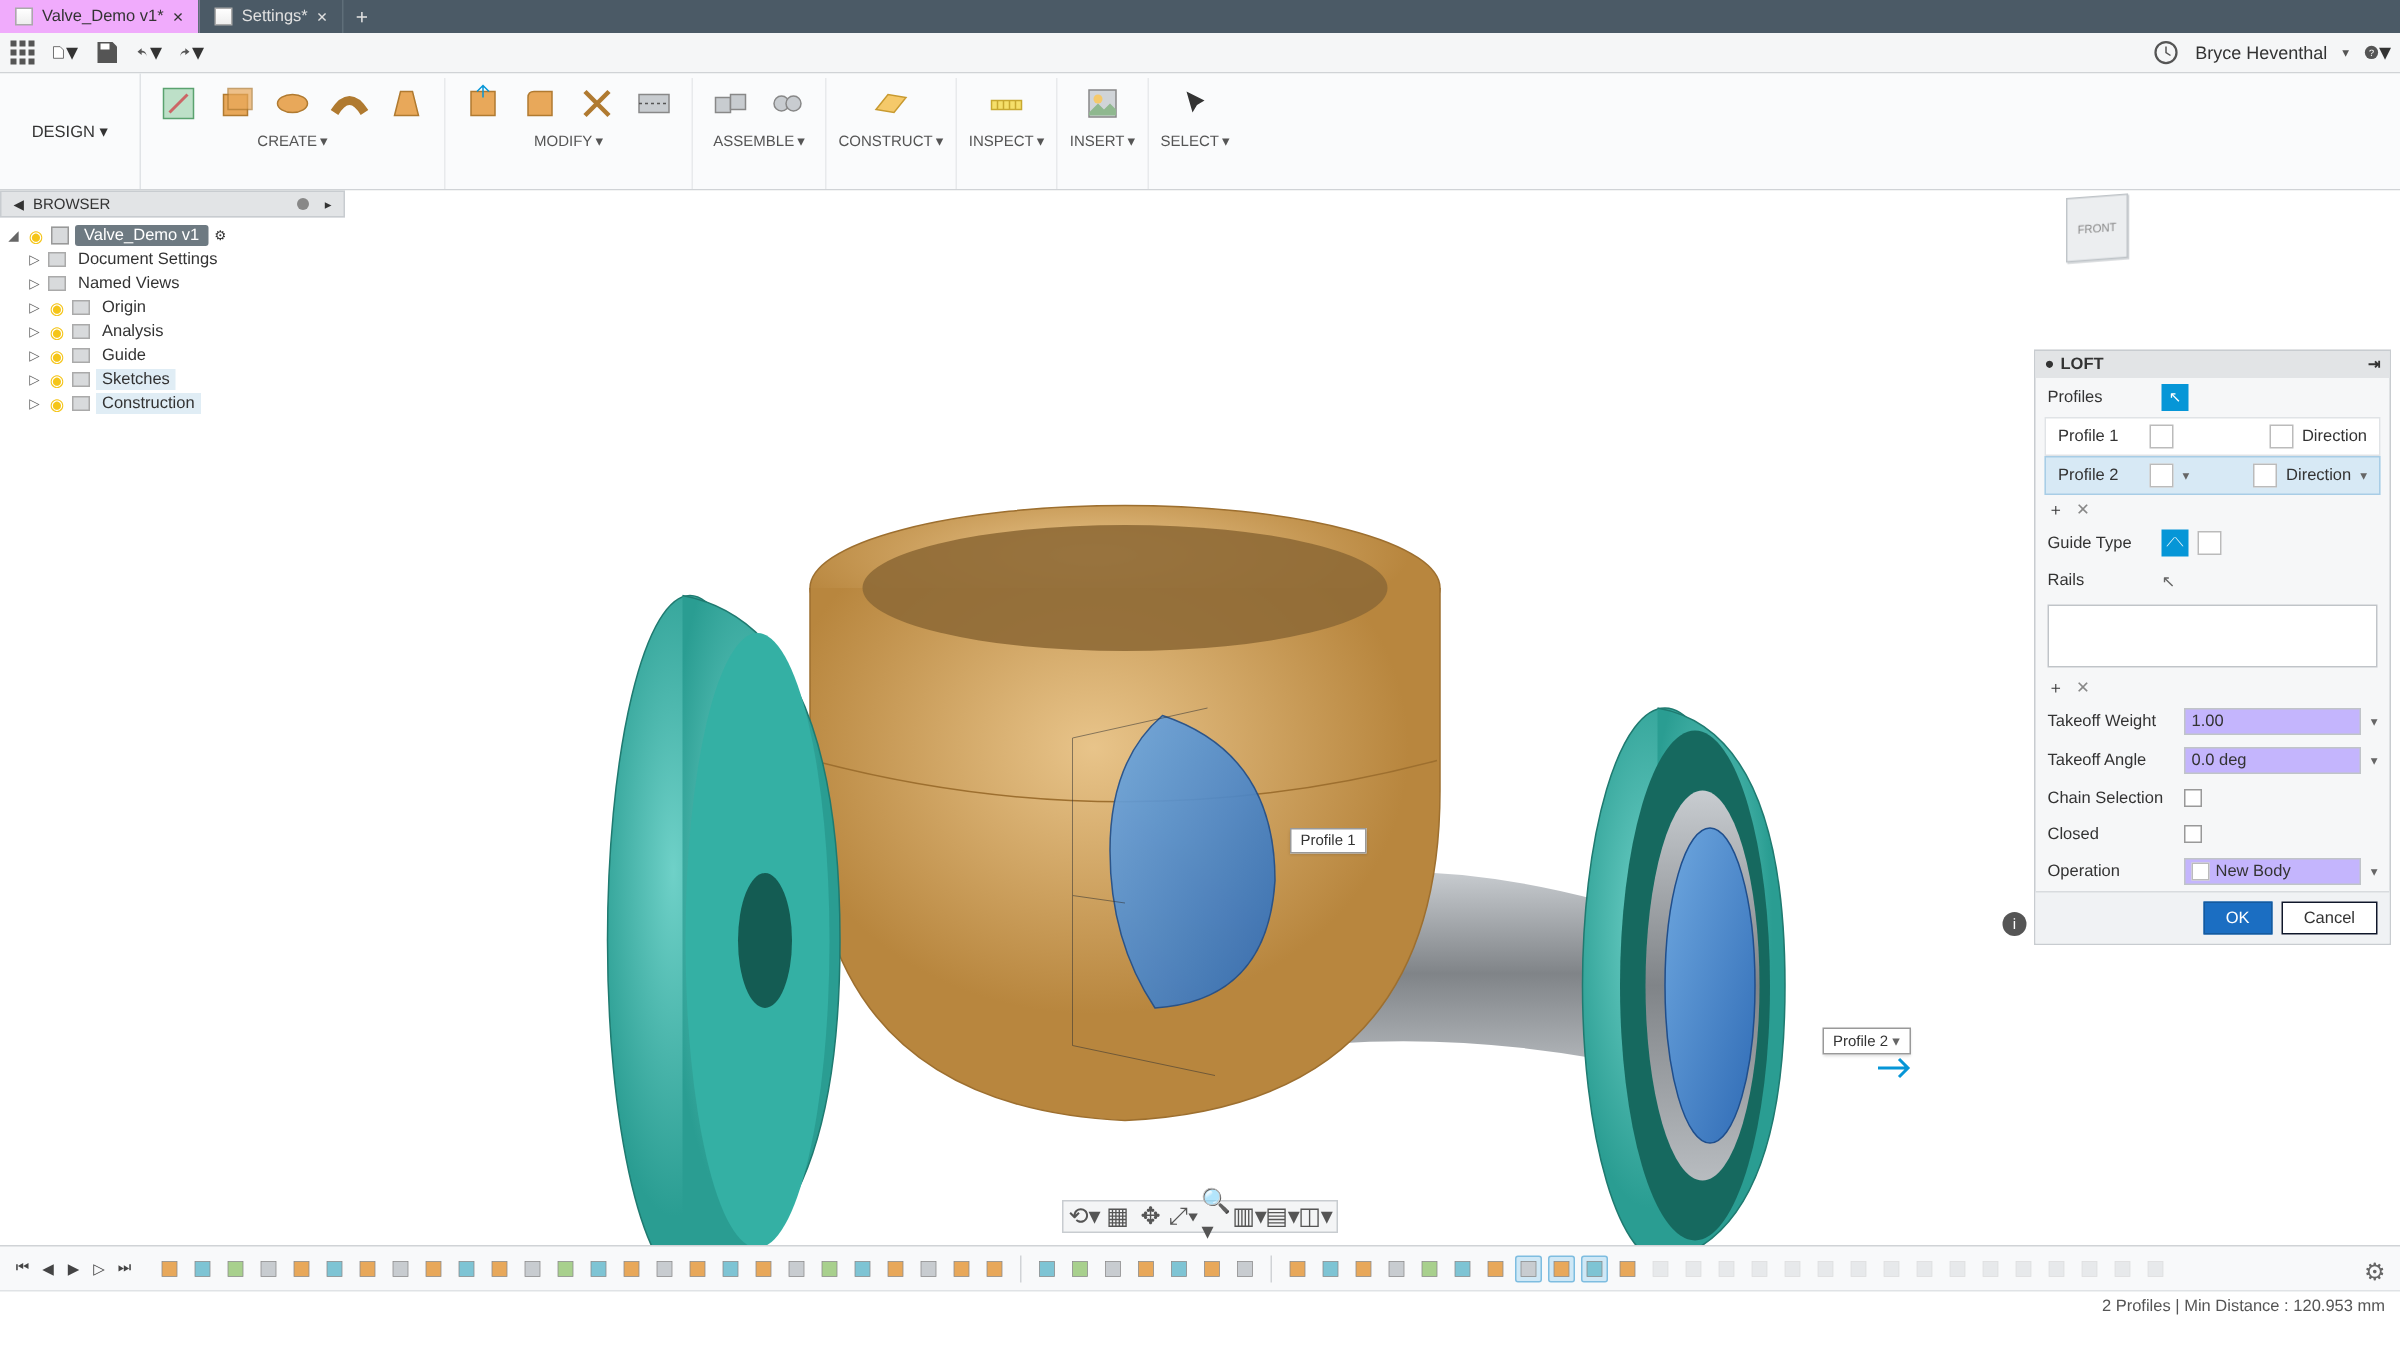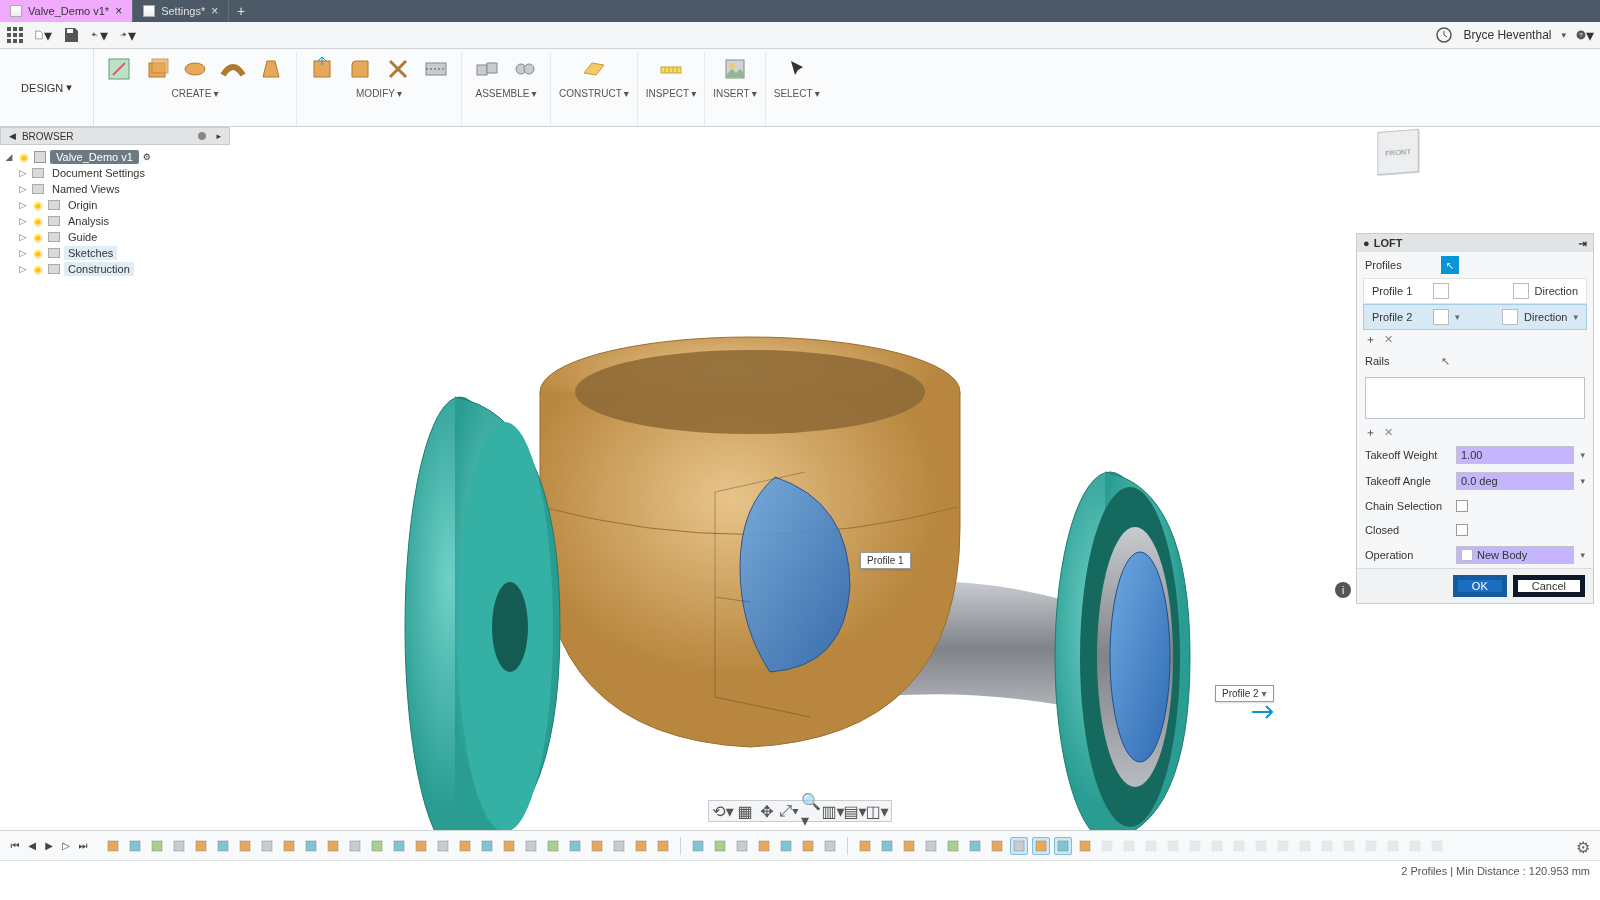--- a/index.html
+++ b/index.html
@@ -63,21 +63,21 @@
 .loft-row.selected { background:#d7e9f5; border:1px solid #a8cde6; }
 .loft .label-col { width:70px; }
 .loft .sel-btn { width:18px; height:18px; background:#0696d7; color:#fff; display:flex; align-items:center; justify-content:center; font-size:10px; }
 .loft .mini-icon { width:16px; height:16px; border:1px solid #bbb; background:#fff; display:inline-block; }
 .loft .chev { font-size:9px; color:#666; }
 .loft .field { flex:1; height:18px; border:1px solid #c0c4c8; background:#c4b5fd; padding:0 4px; display:flex; align-items:center; }
 .loft .listbox { margin:4px 8px; height:42px; border:1px solid #c0c4c8; background:#fff; }
 .loft .small-row { display:flex; align-items:center; gap:8px; padding:2px 8px; color:#888; }
 .loft .chk { width:12px; height:12px; border:1px solid #999; background:#fff; display:inline-block; }
 .loft-footer { display:flex; justify-content:flex-end; gap:6px; padding:6px 8px; border-top:1px solid #d8dbde; background:#f0f2f4; }
-.loft-footer .btn { height:22px; padding:0 14px; font-size:11px; border:5px solid #0f172a; background:#fff; cursor:pointer; display:flex; align-items:center; }
+.loft-footer .btn { height:22px; padding:0 14px; font-size:11px; border:1px solid #0f172a; background:#fff; cursor:pointer; display:flex; align-items:center; }
 .loft-footer .btn.primary { background:#1b6ec2; color:#fff; border-color:#155a9e; }
 .info-icon { position:absolute; left:-22px; bottom:5px; width:16px; height:16px; border-radius:50%; background:#555; color:#fff; font-size:10px; display:flex; align-items:center; justify-content:center; }
 
 
 .profile-tag { position:absolute; background:#fff; border:1px solid #999; font-size:10px; padding:2px 6px; color:#333; box-shadow:0 1px 2px rgba(0,0,0,0.15); }
 .profile-tag.withchev::after { content:" ▾"; color:#666; }
 
 
 .navbar { position:absolute; left:50%; transform:translateX(-50%); bottom:78px; height:22px; background:#f4f5f6; border:1px solid #c8ccd0; display:flex; align-items:center; gap:6px; padding:0 6px; }
 .navbar .nicon { width:16px; height:16px; color:#555; display:flex; align-items:center; justify-content:center; cursor:pointer; }
@@ -448,20 +448,25 @@
     <span style="flex:1"></span>
     <span class="mini-icon"></span>
     <span>Direction</span>
     <span class="chev">▾</span>
   </div>
   <div class="small-row">
     <span style="color:#333;cursor:pointer">＋</span>
     <span style="cursor:pointer">✕</span>
   </div>
   <div class="loft-row">
+    <span class="label-col">Guide Type</span>
+    <span class="sel-btn" style="font-size:8px">⟋⟍</span>
+    <span class="mini-icon"></span>
+  </div>
+  <div class="loft-row">
     <span class="label-col">Rails</span>
     <span style="font-size:11px;color:#666">↖</span>
   </div>
   <div class="listbox"></div>
   <div class="small-row">
     <span style="color:#333;cursor:pointer">＋</span>
     <span>✕</span>
   </div>
   <div class="loft-row">
     <span class="label-col" style="width:85px">Takeoff Weight</span>

